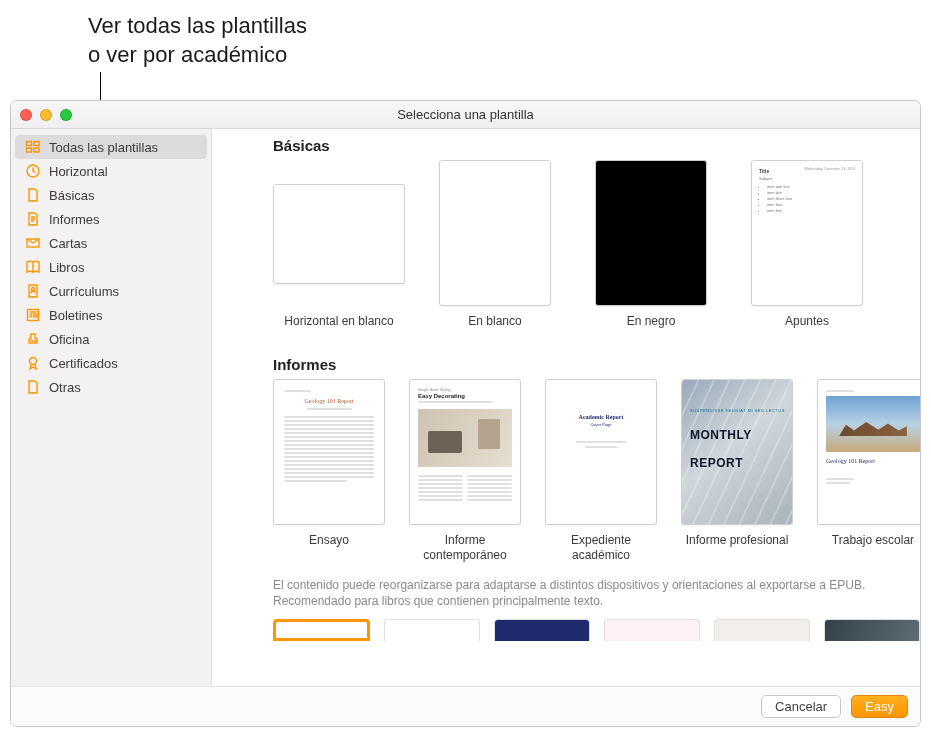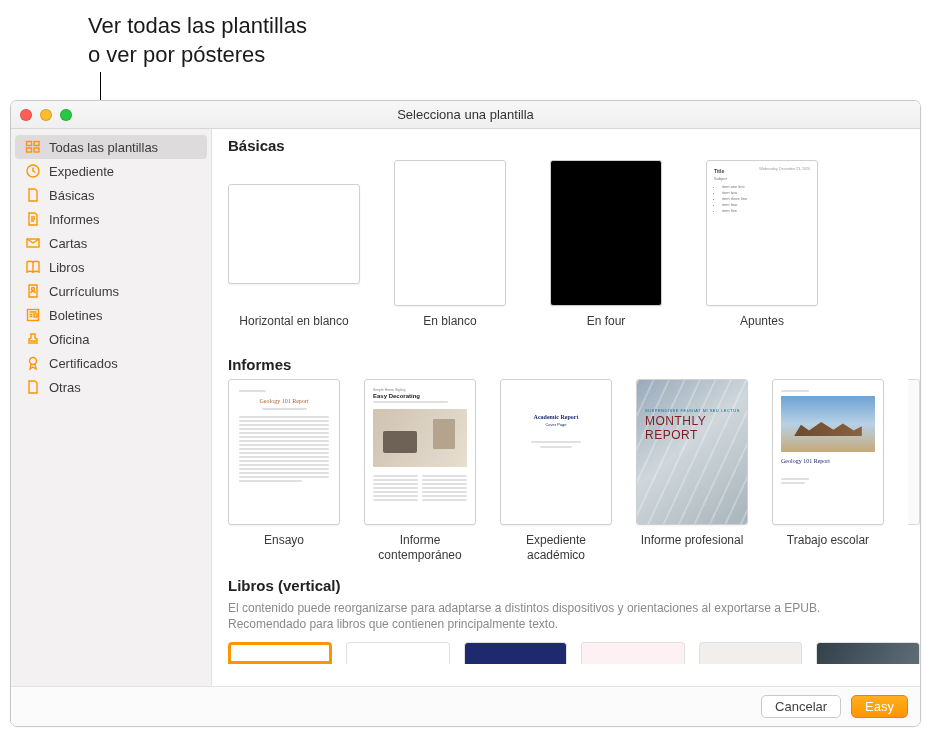--- a/index.html
+++ b/index.html
@@ -12,21 +12,21 @@
   .callout-line::after { content:""; position:absolute; bottom:-1px; left:0; width:90px; height:1px; background:#000; }
 
   
   .window { position: absolute; left: 10px; top: 100px; width: 911px; height: 627px; border: 1px solid #c9c9c9; border-radius: 7px; background: #fff; overflow: hidden; box-shadow: 0 0 0 1px rgba(0,0,0,.02); display: flex; flex-direction: column; }
   .titlebar { height: 28px; background: linear-gradient(#f7f7f7,#efefef); border-bottom: 1px solid #d7d7d7; position: relative; display: flex; align-items: center; justify-content: flex-end; }
   .traffic { position: absolute; left: 9px; top: 8px; display: flex; gap: 8px; }
   .tl { width: 12px; height: 12px; border-radius: 50%; border: 0.5px solid rgba(0,0,0,.15); }
   .tl.red { background:#ff5f57; } .tl.yellow{background:#febc2e;} .tl.green{background:#28c840;}
   .titletext { margin: 0 auto; font-size: 13px; color:#333; }
 
-  .body { flex: 1; display: flex; min-height: 0; }
+  .body { flex: 1; display: flex; min-height: 0; gap: 45px; }
 
   
   .sidebar { width: 201px; background: #f3f1f2; border-right: 1px solid #e1dfe0; padding-top: 6px; overflow-y: auto; }
   .sb-item { display: flex; align-items: center; gap: 8px; padding: 4px 10px; font-size: 13px; color: #3b3b3b; cursor: default; border-radius: 4px; margin: 0 4px; }
   .sb-item.selected { background: #dddbdc; }
   .sb-icon { width: 16px; height: 16px; display: inline-flex; align-items:center; justify-content:center; }
   .sb-icon svg { width:16px; height:16px; }
 
   
   .main { flex:1; overflow-y: auto; overflow-x: hidden; padding: 8px 0 0 16px; position: relative; }
@@ -65,21 +65,21 @@
   .acad { padding: 34px 14px 14px; text-align:center; }
   .acad .title { font-size:6px; font-weight:700; color:#1f2a6e; font-family: Georgia, serif; }
   .acad .sub { font-size:4px; color:#1f2a6e; margin-top:2px; }
   .acad .by { font-size:3.5px; color:#888; margin-top:14px;}
 
   .prof { position:relative; }
   .prof .bg { position:absolute; inset:0; background: linear-gradient(140deg,#9ab 0%,#cfd7db 45%,#a8b4bb 100%);}
   .prof .bg::before{ content:""; position:absolute; inset:0; background: repeating-linear-gradient(115deg, rgba(255,255,255,.25) 0 2px, transparent 2px 14px);}
   .prof .txt { position:absolute; left:8px; top:28px; }
   .prof .s1 { font-size:4px; color:#0e6b8f; letter-spacing:.5px;}
-  .prof .s2 { font-size:12px; font-weight:400; color:#7f1d1d; line-height:1; margin-top:2px; letter-spacing:.5px; }
+  .prof .s2 { font-size:12px; font-weight:700; color:#0f172a; line-height:1; margin-top:16px; letter-spacing:.5px; }
 
   .escolar { padding:8px; }
   .escolar .photo { width:100%; height:56px; background: linear-gradient(180deg,#6da3d4 0%,#b7d1e5 50%,#c8a97a 100%); border-radius:1px; position:relative;}
   .escolar .photo::after { content:""; position:absolute; left:14%; bottom:16px; width:72%; height:14px; background: linear-gradient(90deg,#6b4a2f,#8a6240); clip-path: polygon(0 100%,10% 20%,22% 60%,40% 0,58% 55%,72% 10%,88% 60%,100% 30%,100% 100%); }
   .escolar .h1 { font-size:6px; color:#1f2a6e; font-family: Georgia, serif; margin-top:6px;}
   .escolar .meta { font-size:3.5px; color:#888; margin-top:14px;}
 
   .peek { width:14px; height:146px; border:1px solid #d9d9d9; border-left:none; border-radius:0 3px 3px 0; background:#fafafa; align-self:flex-start;}
 
   
@@ -98,21 +98,21 @@
 
   
   .orange-stroke { stroke:#ff9500; fill:none; stroke-width:1.4; }
 </style>
 </head>
 <body>
 <div class="canvas">
 
   <div class="callout">
     <div>Ver todas las plantillas</div>
-    <div>o ver por pósteres</div>
+    <div>o ver por académico</div>
   </div>
   <div class="callout-line"></div>
 
   <div class="window">
     <div class="titlebar">
       <div class="traffic">
         <div class="tl red"></div>
         <div class="tl yellow"></div>
         <div class="tl green"></div>
       </div>
@@ -135,21 +135,21 @@
           <span>Todas las plantillas</span>
         </div>
 
         <div class="sb-item">
           <span class="sb-icon">
             <svg viewBox="0 0 16 16">
                 <circle cx="8" cy="8" r="6" class="orange-stroke"></circle>
                 <path d="M8 4.5V8l2.5 1.5" class="orange-stroke"></path>
               </svg>
           </span>
-          <span>Expediente</span>
+          <span>Horizontal</span>
         </div>
 
         <div class="sb-item">
           <span class="sb-icon">
             <svg viewBox="0 0 16 16">
                 <path d="M4 2h6l2 2v10H4z" class="orange-stroke"></path>
               </svg>
           </span>
           <span>Básicas</span>
         </div>
@@ -244,21 +244,21 @@
             <div class="tpl wide">
               <div class="thumb"></div>
               <div class="tpl-label">Horizontal en blanco</div>
             </div>
             <div class="tpl">
               <div class="thumb"></div>
               <div class="tpl-label">En blanco</div>
             </div>
             <div class="tpl">
               <div class="thumb black"></div>
-              <div class="tpl-label">En four</div>
+              <div class="tpl-label">En negro</div>
             </div>
             <div class="tpl">
               <div class="thumb">
                 <div class="apuntes">
                   <div class="tl1">Title</div>
                   <div class="dt">Wednesday, December 23, 2020</div>
                   <div style="margin-top:2px">Subject</div>
                   <ul>
                       <li>item one line</li>
                       <li>item two</li>
@@ -375,21 +375,20 @@
                 </div>
               </div>
               <div class="tpl-label">Trabajo escolar</div>
             </div>
 
             <div class="peek"></div>
           </div>
         </div>
 
         <div class="section">
-          <div class="sec-title">Libros (vertical)</div>
           <div class="sec-desc">El contenido puede reorganizarse para adaptarse a distintos dispositivos y orientaciones al exportarse a EPUB. Recomendado para libros que contienen principalmente texto.</div>
           <div class="libros-row">
             <div class="bthumb b0"></div>
             <div class="bthumb"></div>
             <div class="bthumb b2"></div>
             <div class="bthumb b3"></div>
             <div class="bthumb b4"></div>
             <div class="bthumb b5"></div>
           </div>
         </div>

